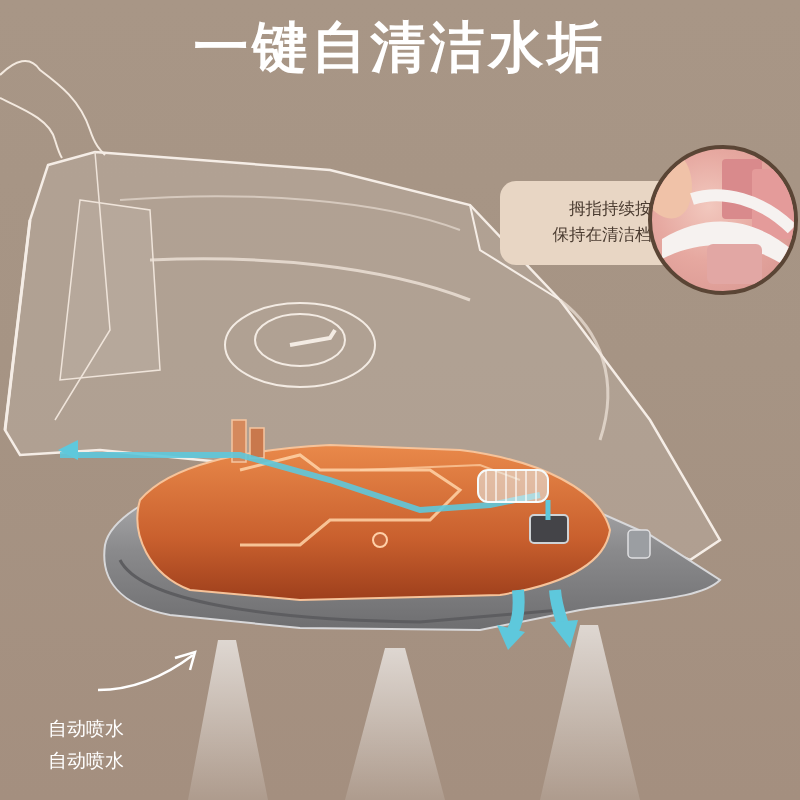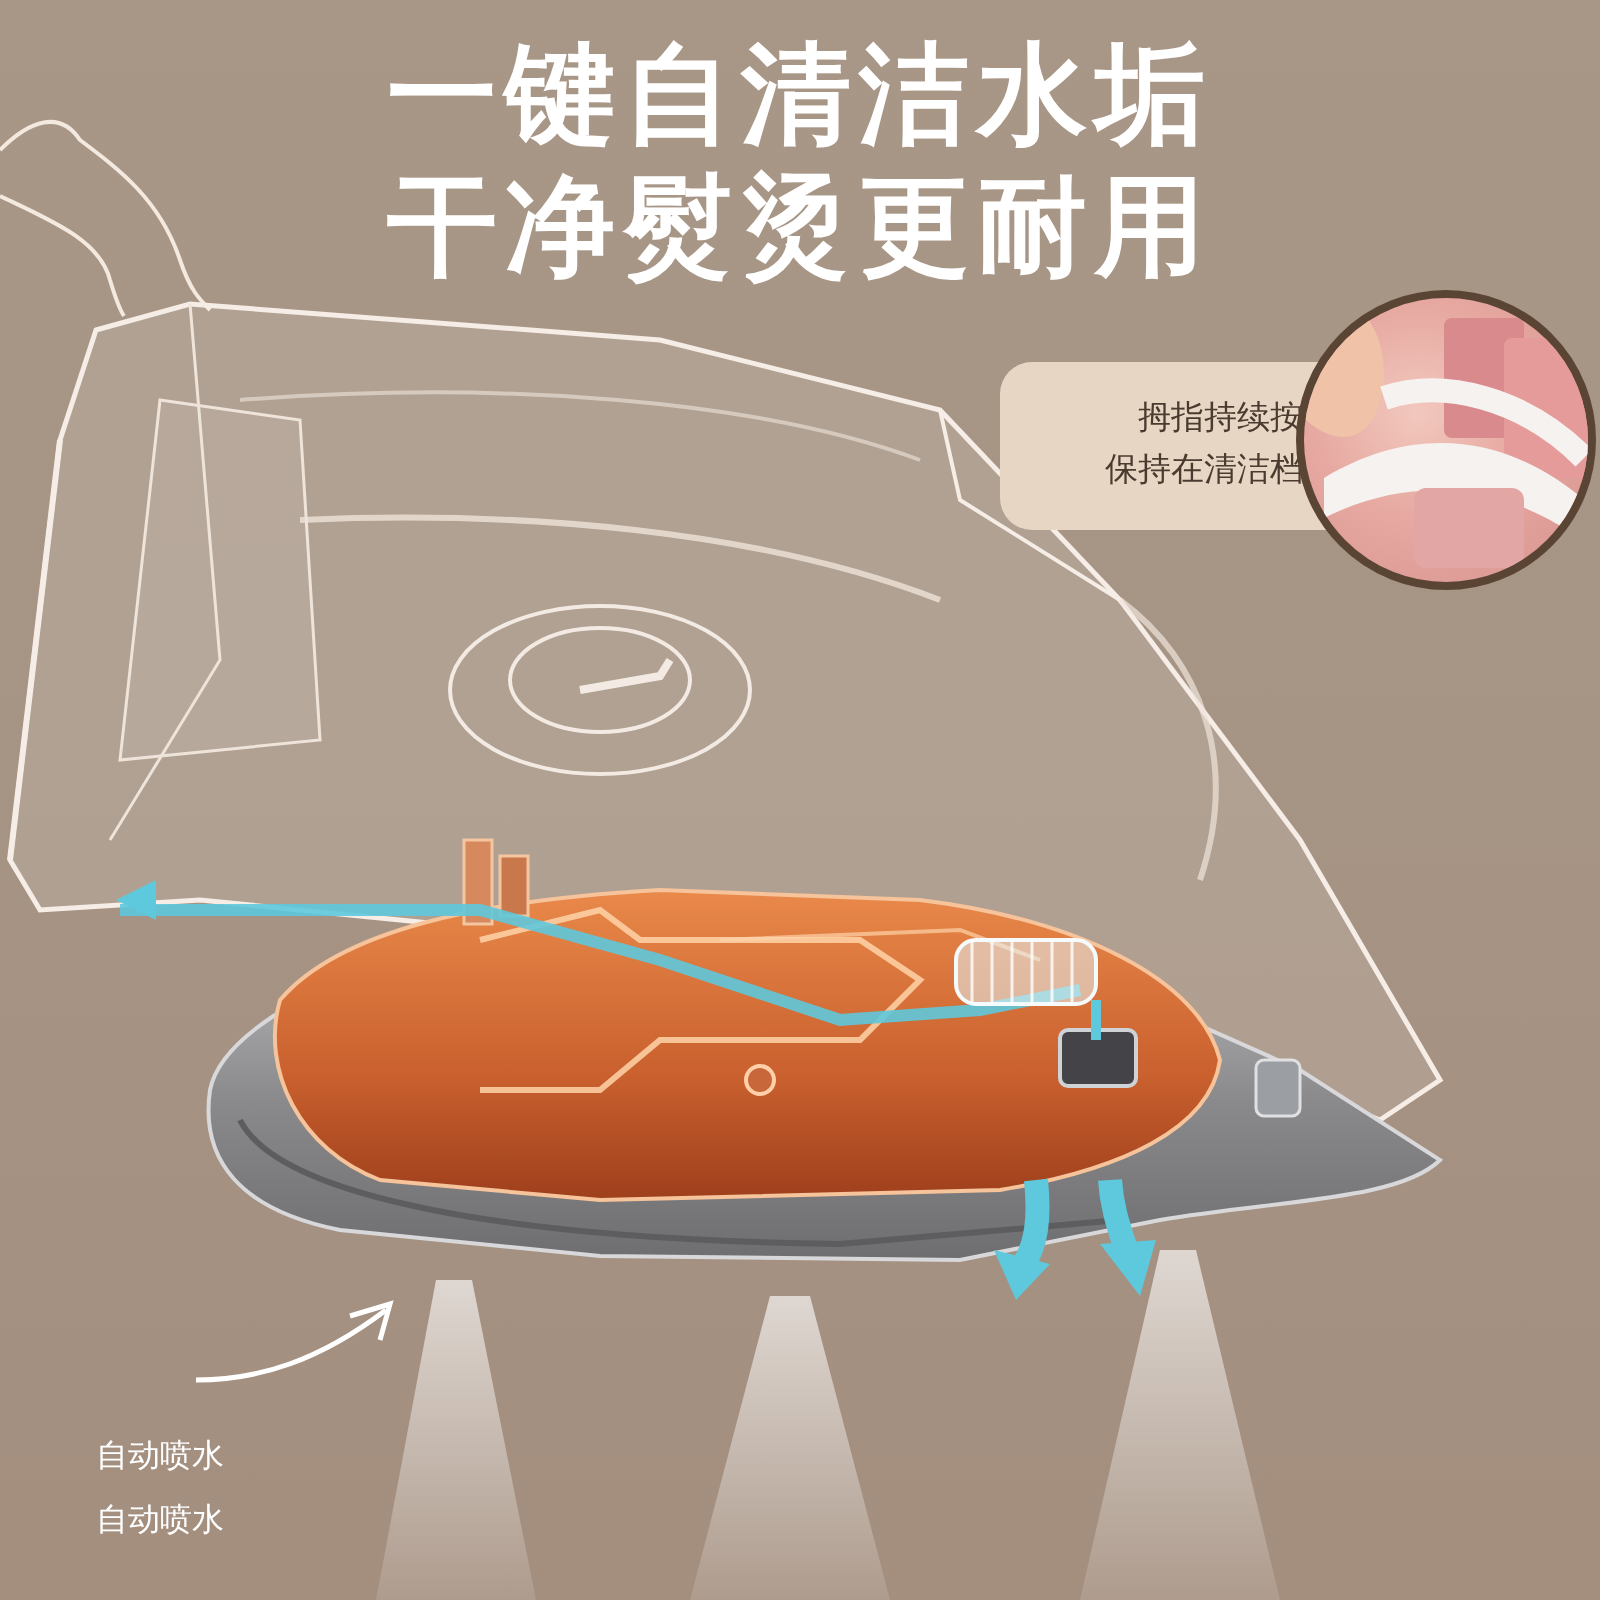--- a/index.html
+++ b/index.html
@@ -22,21 +22,21 @@
     position:absolute; left:508px; top:196px; width:160px; text-align:right;
     color:#4a3b30; font-size:16.5px; line-height:26px;
   }
   .inset-circle {
     position:absolute; left:648px; top:145px; width:150px; height:150px;
     border-radius:50%; border:4px solid #5a4535; overflow:hidden;
     background: radial-gradient(circle at 40% 40%, #f2c8be 0%, #e6a8a0 45%, #d6938e 100%);
     box-sizing:border-box;
   }
   .bottom-label {
-    position:absolute; left:48px; top:712px; color:#ffffff; font-size:16px; line-height:32px;
+    position:absolute; left:48px; top:712px; color:#ffffff; font-size:19px; line-height:32px;
   }
   svg.iron { position:absolute; left:0; top:0; }
 </style>
 </head>
 <body>
 
 <div class="stage">
 
   <svg class="iron" width="800" height="800" viewBox="0 0 800 800">
     <defs>
@@ -104,21 +104,20 @@
     <polygon points="580,625 598,625 640,800 540,800" fill="url(#sprayGrad)" opacity="0.75"></polygon>
 
     <g>
       <path d="M98 690 C 130 690, 160 680, 193 655" stroke="#ffffff" stroke-width="2.5" fill="none"></path>
       <path d="M175 658 L 195 652 L 190 670" stroke="#ffffff" stroke-width="2.5" fill="none"></path>
     </g>
   </svg>
 
   <div class="headline">
     <div>一键自清洁水垢</div>
-    <div>干净熨烫更耐用</div>
   </div>
 
   <div class="callout"></div>
   <div class="callout-text">
     <div>拇指持续按住</div>
     <div>保持在清洁档位</div>
   </div>
 
   <div class="inset-circle">
     <svg width="150" height="150" viewBox="0 0 150 150">

